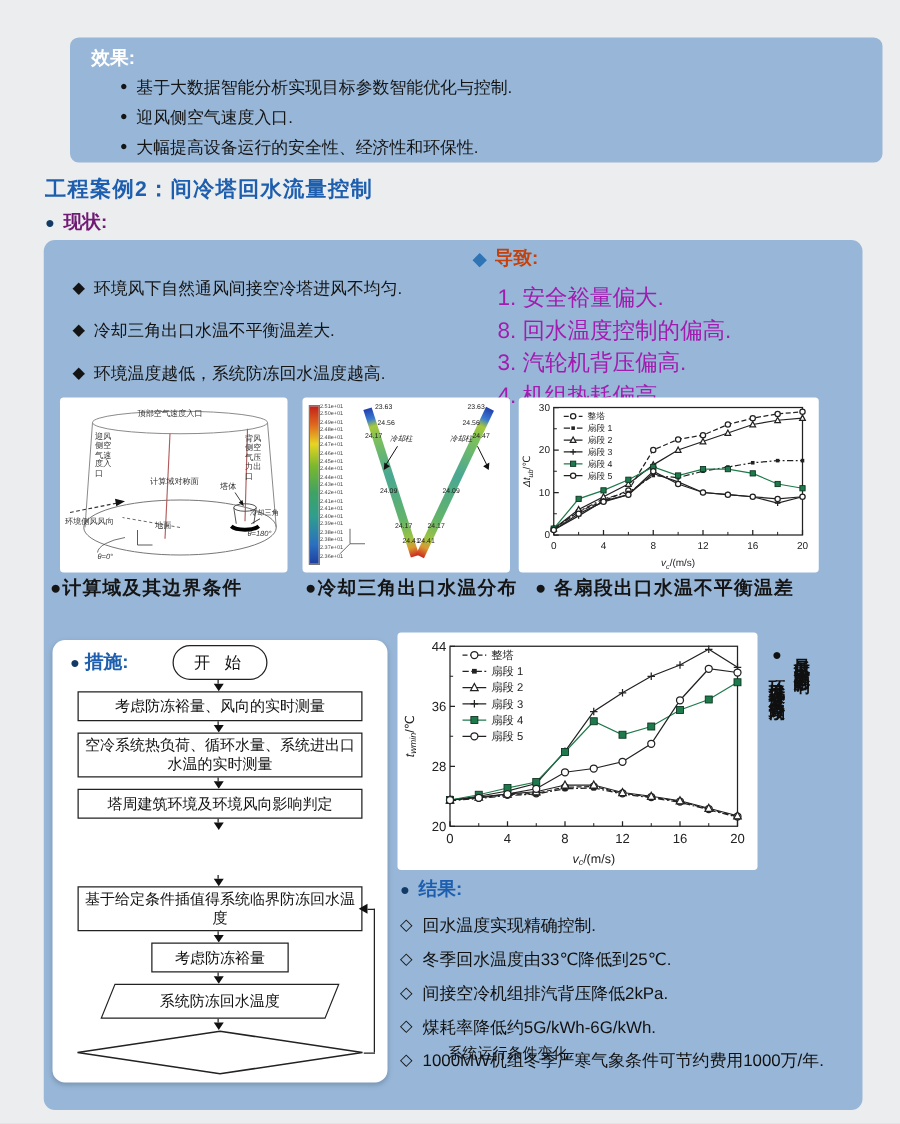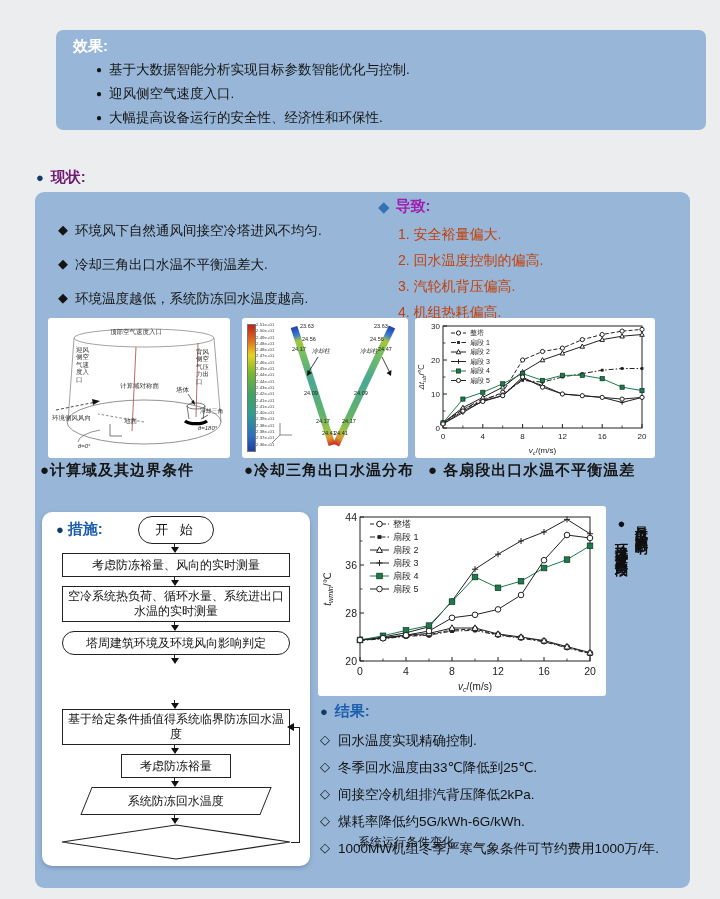--- a/index.html
+++ b/index.html
@@ -5,21 +5,21 @@
   html,body{margin:0;padding:0;}
   body{background:#e4e6e8;font-family:"Liberation Sans","DejaVu Sans",sans-serif;}
   #page{position:relative;width:720px;height:899px;background:#ecedef;overflow:hidden;margin:0 auto;}
   .bluebox{position:absolute;background:#98b7d8;border-radius:7px;}
   .panel{position:absolute;background:#ffffff;border-radius:3px;}
   .abs{position:absolute;}
   .hdr-white{color:#ffffff;font-weight:bold;font-size:15px;}
   .hdr-blue{color:#1d5fae;font-weight:bold;font-size:15px;}
   .navy{color:#123a66;}
   .title{color:#1d5fae;font-weight:bold;font-size:17px;letter-spacing:1px;}
-  .btxt{color:#c2410c;font-size:14px;}
+  .btxt{color:#a21caf;font-size:18px;}
   .bullet-row{position:absolute;display:flex;align-items:flex-start;gap:7px;color:#141414;font-size:13.5px;}
   .caption{position:absolute;color:#151515;font-weight:bold;font-size:15px;letter-spacing:1px;}
   
   .flowpanel{position:absolute;background:#fff;border-radius:10px;box-shadow:0 2px 4px rgba(60,80,110,.35);}
   .fnode{position:absolute;border:1.2px solid #222;background:#fff;color:#111;font-size:12px;display:flex;align-items:center;justify-content:center;text-align:center;line-height:1.25;box-sizing:border-box;padding:1px 4px;}
   .fstart{border-radius:14px;font-size:13px;letter-spacing:4px;}
   .fio{transform:skewX(-22deg);}
   .fio span{transform:skewX(22deg);display:block;}
   .farrow{position:absolute;width:10px;}
   .farrow::before{content:"";display:block;width:0;height:3px;border-left:1.2px solid #222;margin-left:4.4px;}
@@ -52,20 +52,21 @@
     <div class="bullet-row" style="left:40px;top:55px;width:590px;">
       <span style="font-size:10px;line-height:18px;">●</span>
       <span>迎风侧空气速度入口.</span>
     </div>
     <div class="bullet-row" style="left:40px;top:79px;width:590px;">
       <span style="font-size:10px;line-height:18px;">●</span>
       <span>大幅提高设备运行的安全性、经济性和环保性.</span>
     </div>
   </div>
 
+  <div class="abs title" style="left:36px;top:140px;">工程案例2：间冷塔回水流量控制</div>
 
   <div class="abs" style="left:36px;top:168px;display:flex;gap:7px;align-items:center;">
     <span class="navy" style="font-size:13px;">●</span>
     <span class="hdr-blue navy" style="color:#701a75;">现状:</span>
   </div>
 
   <div class="bluebox" style="left:35px;top:192px;width:655px;height:696px;border-radius:9px;"></div>
 
   <div class="bullet-row" style="left:58px;top:222px;width:300px;">
     <span style="font-size:13px;">◆</span>
@@ -75,24 +76,24 @@
     <span style="font-size:13px;">◆</span>
     <span>冷却三角出口水温不平衡温差大.</span>
   </div>
   <div class="bullet-row" style="left:58px;top:290px;width:320px;">
     <span style="font-size:13px;">◆</span>
     <span>环境温度越低，系统防冻回水温度越高.</span>
   </div>
 
   <div class="abs" style="left:378px;top:197px;display:flex;gap:6px;align-items:center;">
     <span style="color:#2f74b5;font-size:15px;">◆</span>
-    <span style="color:#a21caf;font-weight:bold;font-size:15px;">导致:</span>
+    <span style="color:#c2410c;font-weight:bold;font-size:15px;">导致:</span>
   </div>
   <div class="abs btxt" style="left:398px;top:226px;">1. 安全裕量偏大.</div>
-  <div class="abs btxt" style="left:398px;top:252px;">2. 回水温度控制的偏高.</div>
+  <div class="abs btxt" style="left:398px;top:252px;">8. 回水温度控制的偏高.</div>
   <div class="abs btxt" style="left:398px;top:278px;">3. 汽轮机背压偏高.</div>
   <div class="abs btxt" style="left:398px;top:304px;">4. 机组热耗偏高.</div>
 
   <div class="panel" style="left:48px;top:318px;width:182px;height:140px;">
     <svg width="182" height="140" style="position:absolute;left:0;top:0;">
       <ellipse cx="96" cy="20" rx="70" ry="9" fill="none" stroke="#8a8a8a" stroke-width="0.8"></ellipse>
       <line x1="26" y1="20" x2="20" y2="104" stroke="#8a8a8a" stroke-width="0.8"></line>
       <line x1="166" y1="20" x2="173" y2="104" stroke="#8a8a8a" stroke-width="0.8"></line>
       <ellipse cx="96" cy="104" rx="77" ry="22" fill="none" stroke="#777" stroke-width="0.8"></ellipse>
       <line x1="88" y1="29" x2="84" y2="113" stroke="#b05a5a" stroke-width="0.9"></line>
@@ -338,21 +339,21 @@
       </div>
     <div class="farrow" style="left:128px;top:32px;"></div>
     <div class="fnode" style="left:20px;top:41px;width:228px;height:24px;">
         <span>考虑防冻裕量、风向的实时测量</span>
       </div>
     <div class="farrow" style="left:128px;top:65px;"></div>
     <div class="fnode" style="left:20px;top:74px;width:228px;height:36px;">
         <span>空冷系统热负荷、循环水量、系统进出口水温的实时测量</span>
       </div>
     <div class="farrow" style="left:128px;top:110px;"></div>
-    <div class="fnode" style="left:20px;top:119px;width:228px;height:24px;border-radius:12px;">
+    <div class="fnode" style="left:20px;top:119px;width:228px;height:24px;">
         <span>塔周建筑环境及环境风向影响判定</span>
       </div>
     <div class="farrow" style="left:128px;top:143px;"></div>
     <div class="farrow" style="left:128px;top:188px;"></div>
     <div class="fnode" style="left:20px;top:197px;width:228px;height:36px;">
         <span>基于给定条件插值得系统临界防冻回水温度</span>
       </div>
     <div class="farrow" style="left:128px;top:233px;"></div>
     <div class="fnode" style="left:79px;top:242px;width:110px;height:24px;">
         <span>考虑防冻裕量</span>

